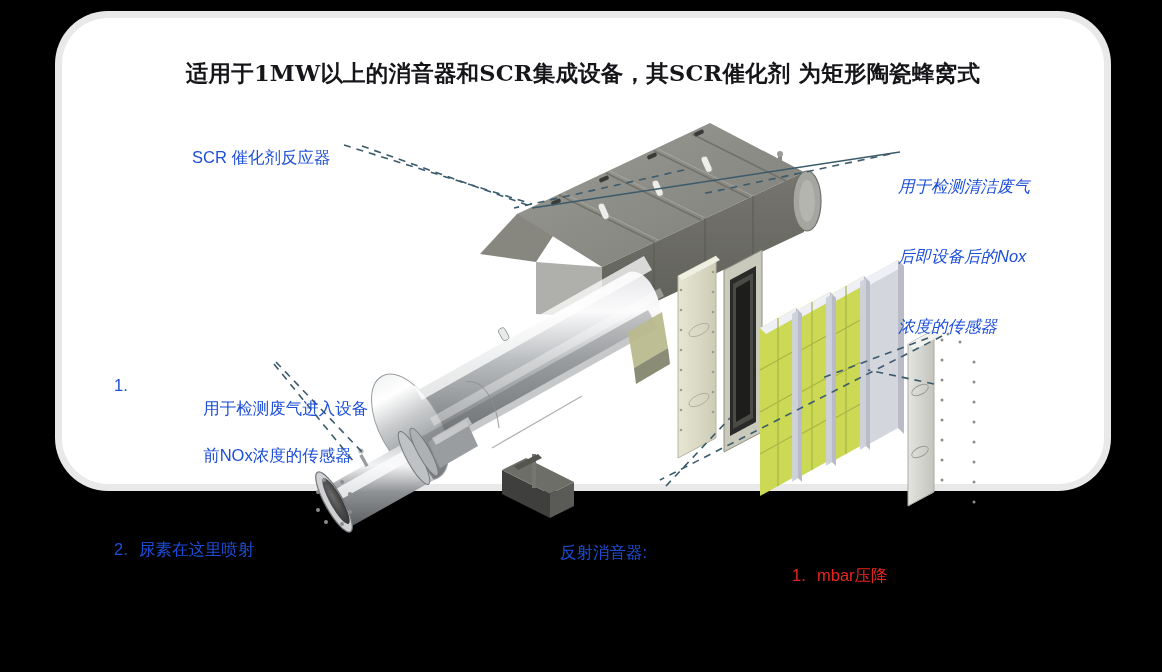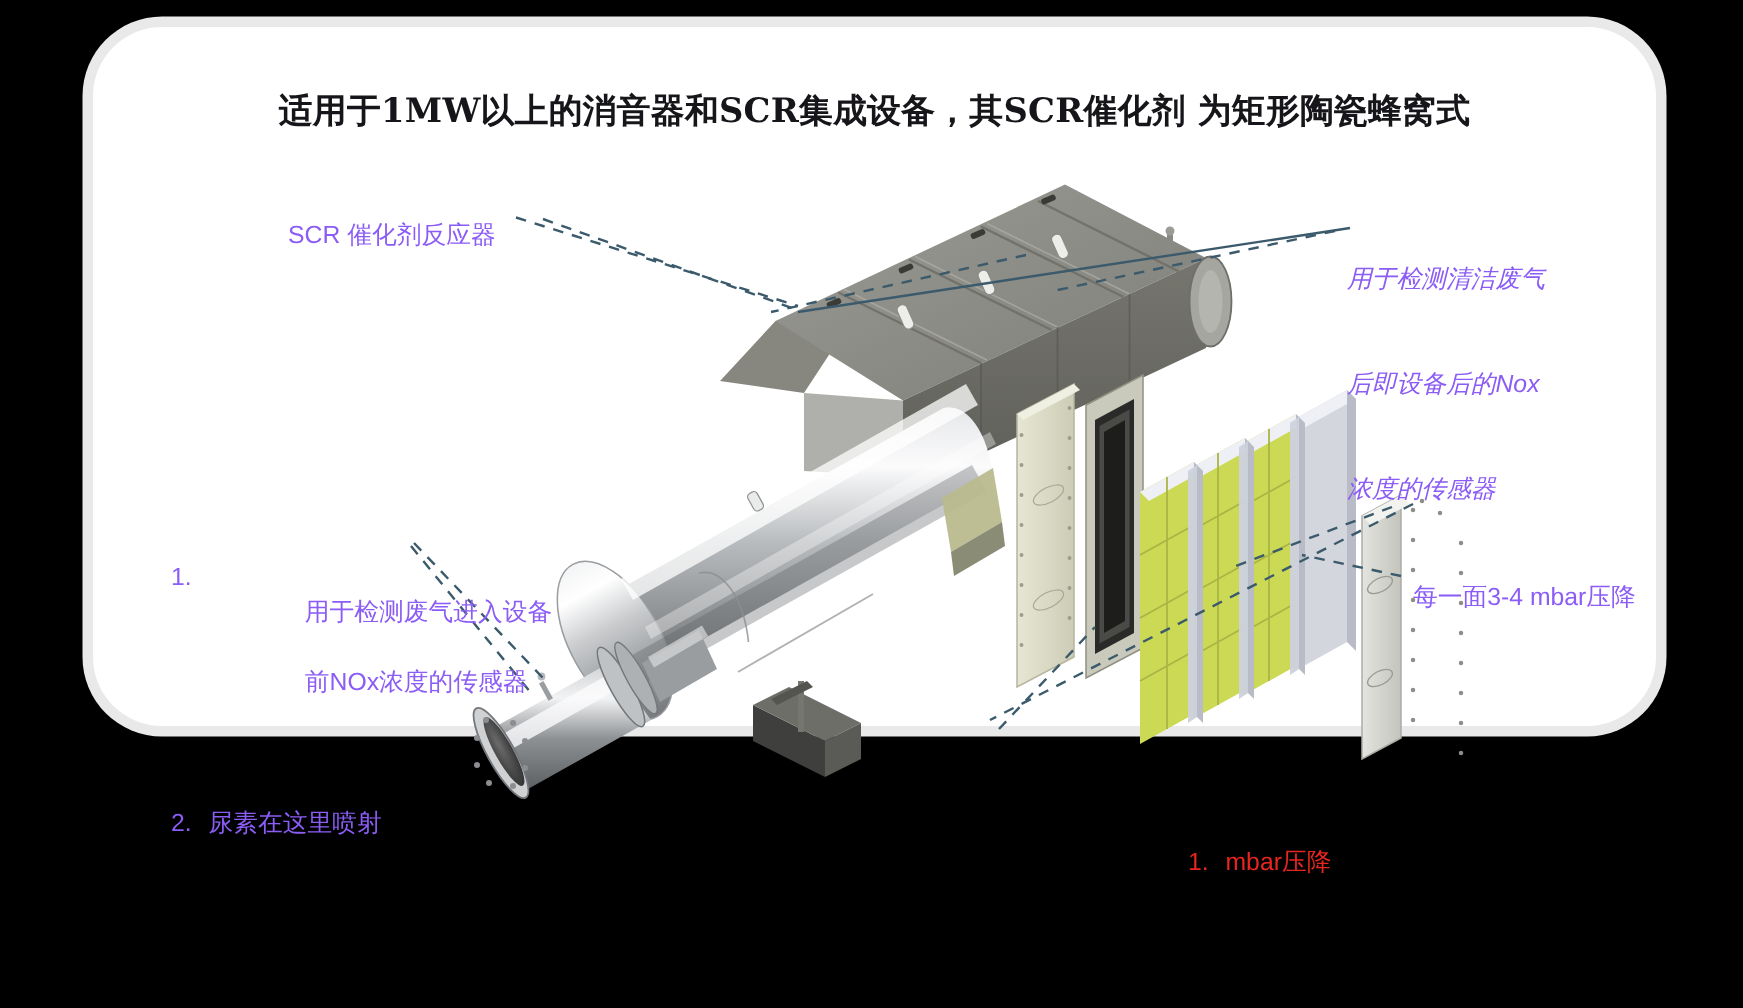--- a/index.html
+++ b/index.html
@@ -11,21 +11,21 @@
         background:#fff;border-radius:46px;
         box-shadow:0 0 0 7px #e9e9e9, 0 10px 26px rgba(0,0,0,.35);}
 
   #inner{position:absolute;left:0;top:0;width:1042px;height:578px;overflow:hidden;border-radius:46px;}
 
   #title{position:absolute;left:0;top:40px;width:1042px;text-align:center;
          font-family:"DejaVu Serif","Liberation Serif",serif;
          font-weight:bold;font-size:22.5px;color:#16161a;letter-spacing:.2px;
          white-space:nowrap;}
 
-  .lbl{position:absolute;font-size:16.5px;line-height:1.42;color:#8b5cf6;white-space:pre;}
+  .lbl{position:absolute;font-size:16.5px;line-height:1.42;color:#1d4ed8;white-space:pre;}
   .lbl.red{color:#e8251f;}
 
   .sq{ text-decoration-color:#e33; text-decoration-style:wavy;
        text-decoration-thickness:1px; text-underline-offset:2px;}
 
   ol.num{margin:0;padding:0;list-style:none;}
   ol.num li{display:flex;gap:9px;white-space:pre;}
   ol.num li .n{width:16px;text-align:left;}
 
   svg.art{position:absolute;left:0;top:0;width:1042px;height:578px;}
@@ -356,23 +356,26 @@
             </span>
           </li>
           <li>
             <span class="n">2.</span>
             <span>尿素在这里喷射</span>
           </li>
         </ol>
       </div>
 
       <div class="lbl" style="left:880px;top:322px;">
-        <div>每一面3-4 mbar压降</div>
-      </div>
-
+      </div>
+
+      <div class="lbl" style="left:498px;top:476px;">
+        <div>反射消音器:</div>
+        
+      </div>
 
       <div class="lbl red" style="left:730px;top:452px;">
         <ol class="num">
           <li>
             <span class="n">1.</span>
             <span>mbar压降</span>
           </li>
           
           
         </ol>

